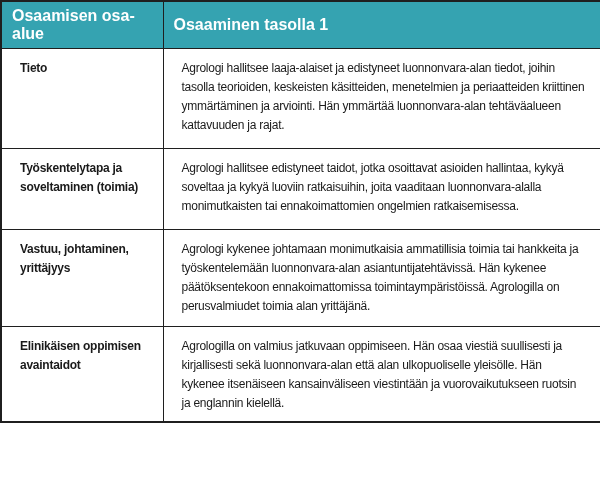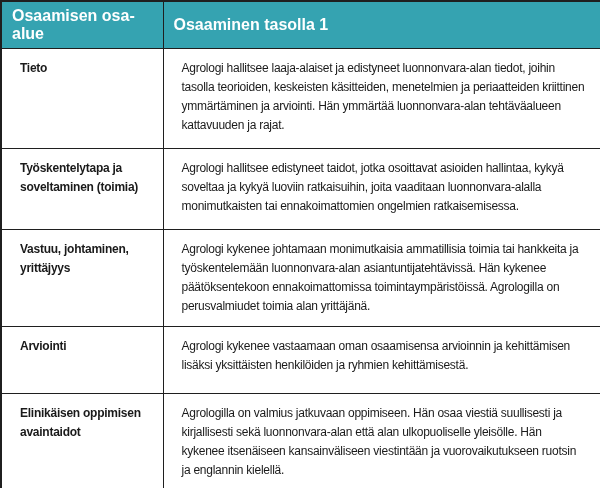--- a/index.html
+++ b/index.html
@@ -75,22 +75,18 @@
       <td class="text">Agrologi hallitsee laaja-alaiset ja edistyneet luonnonvara-alan tiedot, joihin tasolla teorioiden, keskeisten käsitteiden, menetelmien ja periaatteiden kriittinen ymmärtäminen ja arviointi. Hän ymmärtää luonnonvara-alan tehtäväalueen kattavuuden ja rajat.</td>
     </tr>
     <tr class="r1">
       <td class="label">Työskentelytapa ja soveltaminen (toimia)</td>
       <td class="text">Agrologi hallitsee edistyneet taidot, jotka osoittavat asioiden hallintaa, kykyä soveltaa ja kykyä luoviin ratkaisuihin, joita vaaditaan luonnonvara-alalla monimutkaisten tai ennakoimattomien ongelmien ratkaisemisessa.</td>
     </tr>
     <tr class="r2">
       <td class="label">Vastuu, johtaminen, yrittäjyys</td>
       <td class="text">Agrologi kykenee johtamaan monimutkaisia ammatillisia toimia tai hankkeita ja työskentelemään luonnonvara-alan asiantuntijatehtävissä. Hän kykenee päätöksentekoon ennakoimattomissa toimintaympäristöissä. Agrologilla on perusvalmiudet toimia alan yrittäjänä.</td>
     </tr>
-    <tr class="r3">
-      <td class="label">Arviointi</td>
-      <td class="text">Agrologi kykenee vastaamaan oman osaamisensa arvioinnin ja kehittämisen lisäksi yksittäisten henkilöiden ja ryhmien kehittämisestä.</td>
-    </tr>
     <tr class="r4">
       <td class="label">Elinikäisen oppimisen avaintaidot</td>
       <td class="text">Agrologilla on valmius jatkuvaan oppimiseen. Hän osaa viestiä suullisesti ja kirjallisesti sekä luonnonvara-alan että alan ulkopuoliselle yleisölle. Hän kykenee itsenäiseen kansainväliseen viestintään ja vuorovaikutukseen ruotsin ja englannin kielellä.</td>
     </tr>
   </tbody>
 </table>
 
 </body></html>

